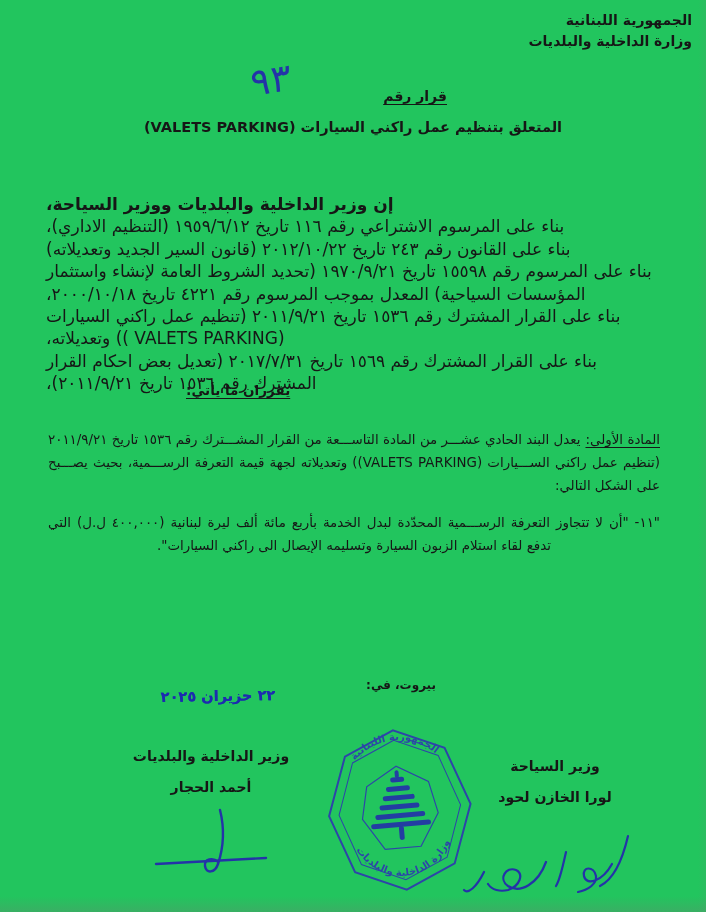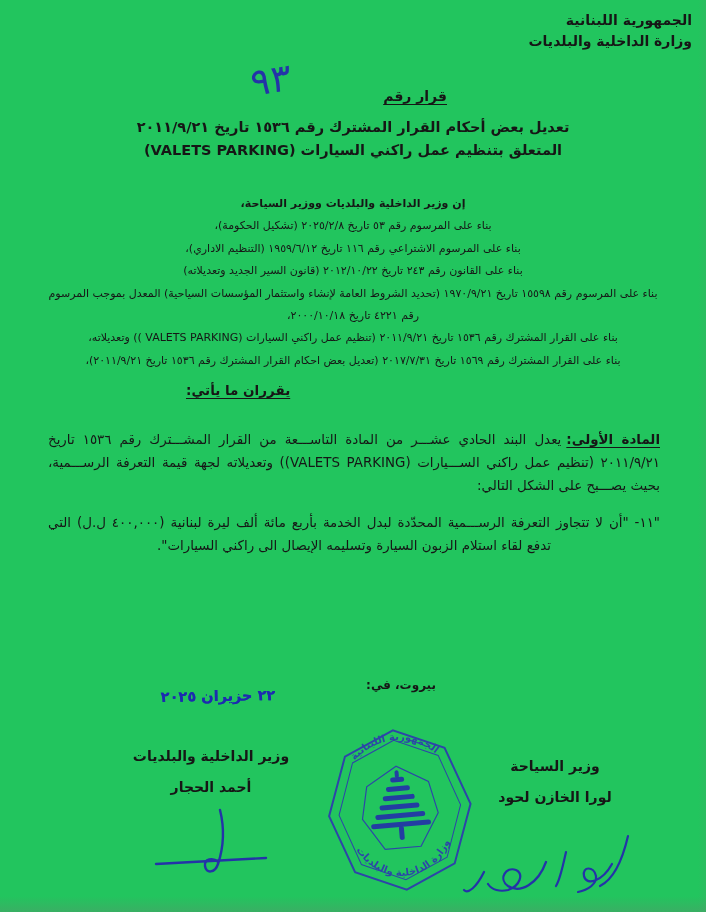--- a/index.html
+++ b/index.html
@@ -20,30 +20,30 @@
   .decree-label{top:88px;right:259px;font-size:14px;font-weight:bold;text-decoration:underline;text-underline-offset:3px;}
   .handnum{
     top:58px;left:250px;
     font-size:38px;color:#2433a8;
     transform:rotate(-9deg) skewX(-6deg);
     letter-spacing:10px;
     font-weight:normal;
   }
   .subtitle{top:116px;left:0;width:706px;text-align:center;font-weight:bold;font-size:14.5px;line-height:23px;}
   
-  .preamble{top:193px;right:46px;width:614px;text-align:center;font-size:11px;line-height:22.4px;}
+  .preamble{top:193px;right:46px;width:614px;text-align:left;font-size:17px;line-height:22.4px;}
   .preamble .intro{font-weight:bold;}
   
   .decides{top:382px;left:186px;width:520px;text-align:left;font-weight:bold;font-size:13.5px;text-decoration:underline;text-underline-offset:3px;}
   
   .para{font-size:13.4px;line-height:23px;text-align:justify;}
   .article1{top:428px;right:46px;width:612px;text-align-last:right;}
   .article2{top:511px;right:46px;width:612px;text-align-last:center;}
   .article3{top:577px;right:46px;width:612px;}
-  .lead{font-weight:bold;text-decoration:underline;text-underline-offset:3px;margin-inline-end:5px;}
+  .lead{font-weight:normal;text-decoration:underline;text-underline-offset:3px;margin-inline-end:5px;}
   
   .place{top:678px;right:270px;font-weight:bold;font-size:12px;}
   .datestamp{
     top:688px;left:138px;width:160px;text-align:center;
     color:#1d2bb0;font-weight:bold;font-size:14.5px;letter-spacing:1.5px;
     transform:rotate(-1deg);
     text-shadow:0 0 0.6px #1d2bb0;
   }
   
   .sigblock{width:230px;text-align:center;font-weight:bold;font-size:14px;}
@@ -72,27 +72,25 @@
 
   <div class="abs letterhead">
     <div>الجمهورية اللبنانية</div>
     <div>وزارة الداخلية والبلديات</div>
   </div>
 
   <div class="abs decree-label">قرار رقم</div>
   <div class="abs handnum">٩٣</div>
 
   <div class="abs subtitle">
-    <div>تعديل بعض أحكام القرار المشترك رقم ١٥٣٦ تاريخ ٢٠١١/٩/٢١</div>
     <div>المتعلق بتنظيم عمل راكني السيارات (VALETS PARKING)</div>
   </div>
 
   <div class="abs preamble">
     <div class="intro">إن وزير الداخلية والبلديات ووزير السياحة،</div>
-    <div>بناء على المرسوم رقم ٥٣ تاريخ ٢٠٢٥/٢/٨ (تشكيل الحكومة)،</div>
     <div>بناء على المرسوم الاشتراعي رقم ١١٦ تاريخ ١٩٥٩/٦/١٢ (التنظيم الاداري)،</div>
     <div>بناء على القانون رقم ٢٤٣ تاريخ ٢٠١٢/١٠/٢٢ (قانون السير الجديد وتعديلاته)</div>
     <div>بناء على المرسوم رقم ١٥٥٩٨ تاريخ ١٩٧٠/٩/٢١ (تحديد الشروط العامة لإنشاء واستثمار المؤسسات السياحية) المعدل بموجب المرسوم رقم ٤٢٢١ تاريخ ٢٠٠٠/١٠/١٨،</div>
     <div>بناء على القرار المشترك رقم ١٥٣٦ تاريخ ٢٠١١/٩/٢١ (تنظيم عمل راكني السيارات (VALETS PARKING )) وتعديلاته،</div>
     <div>بناء على القرار المشترك رقم ١٥٦٩ تاريخ ٢٠١٧/٧/٣١ (تعديل بعض احكام القرار المشترك رقم ١٥٣٦ تاريخ ٢٠١١/٩/٢١)،</div>
   </div>
 
   <div class="abs decides">يقرران ما يأتي:</div>
 
   <div class="abs para article1">

